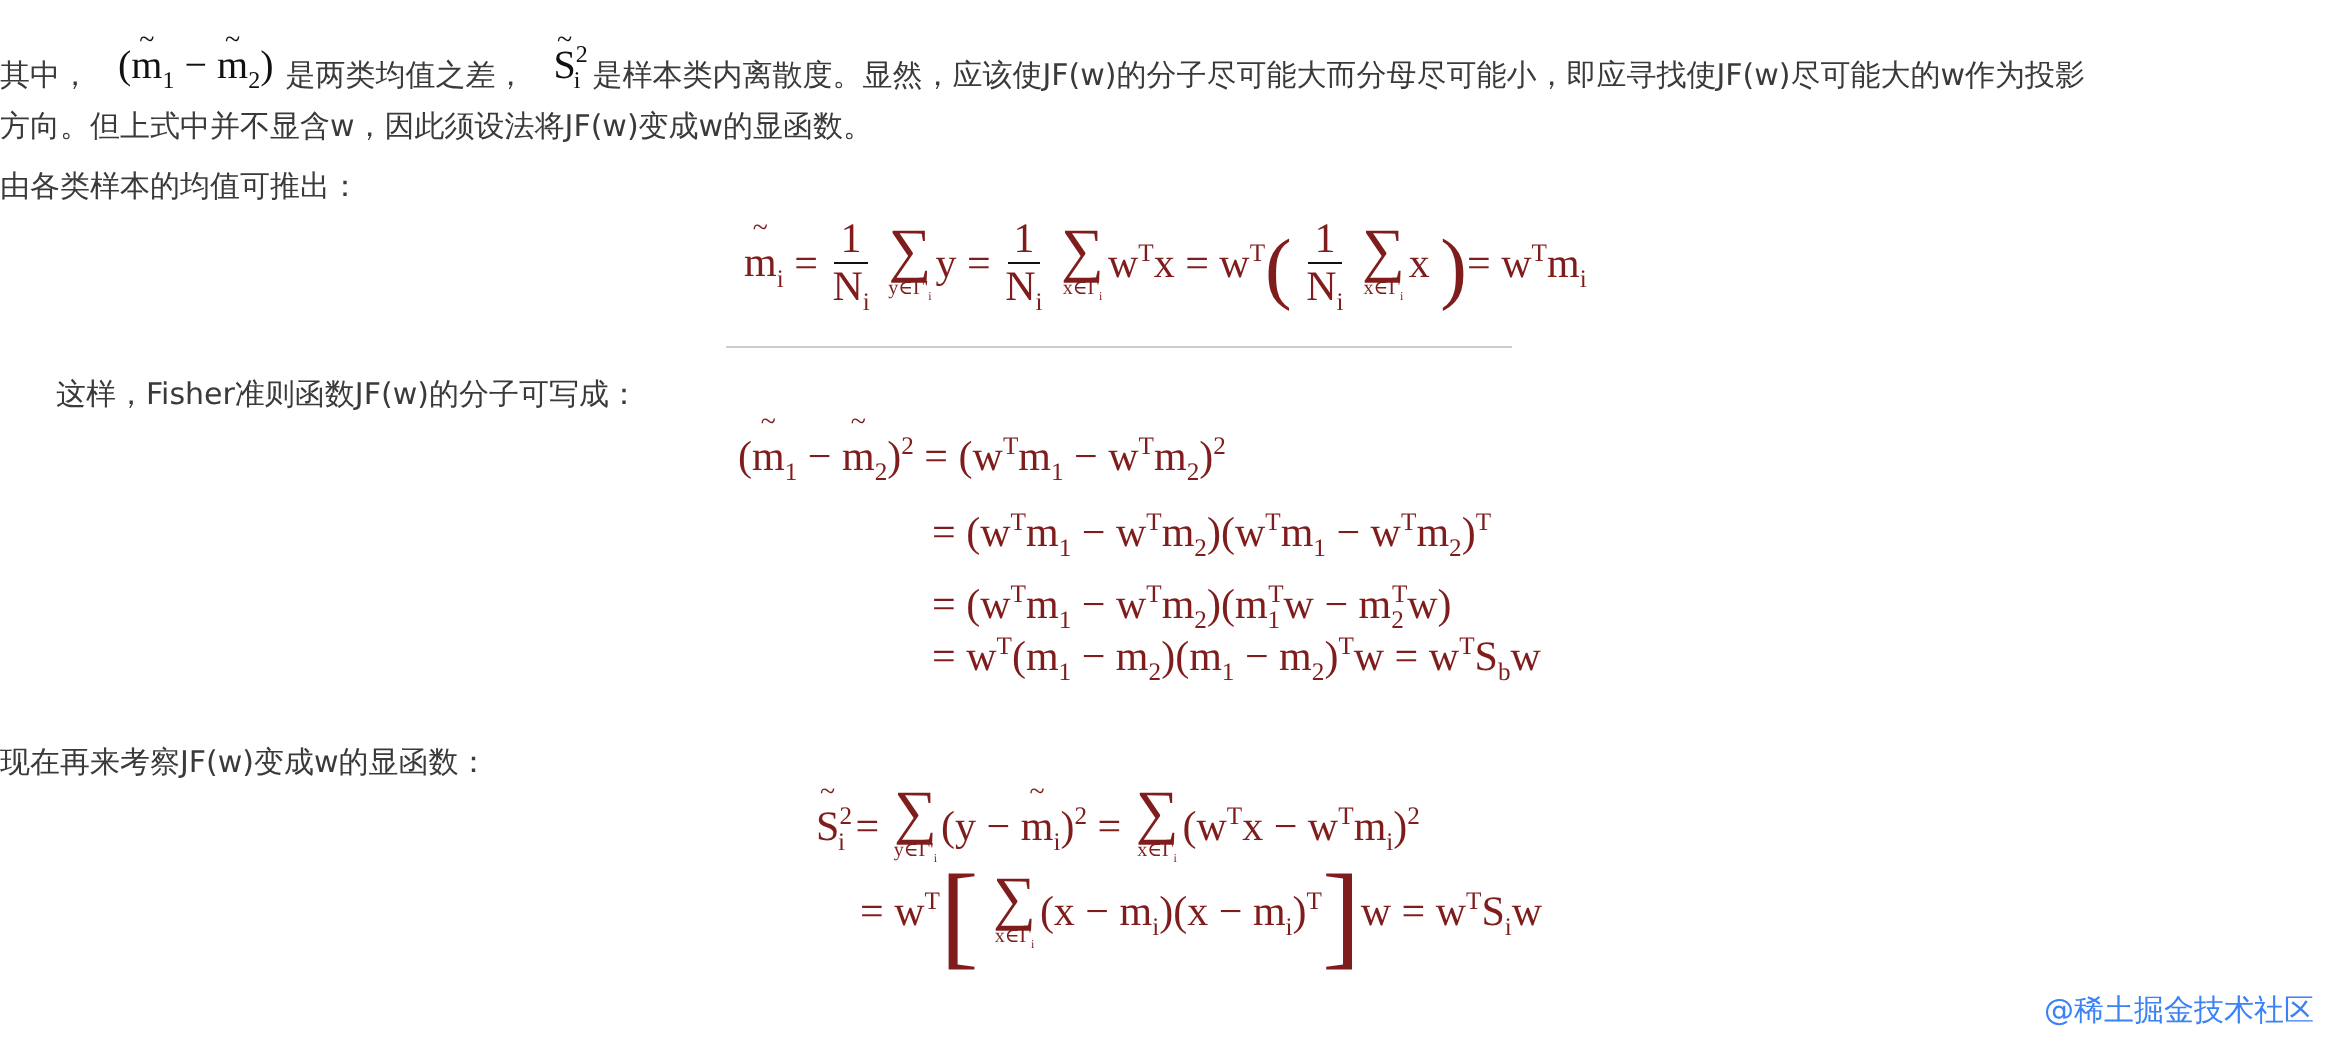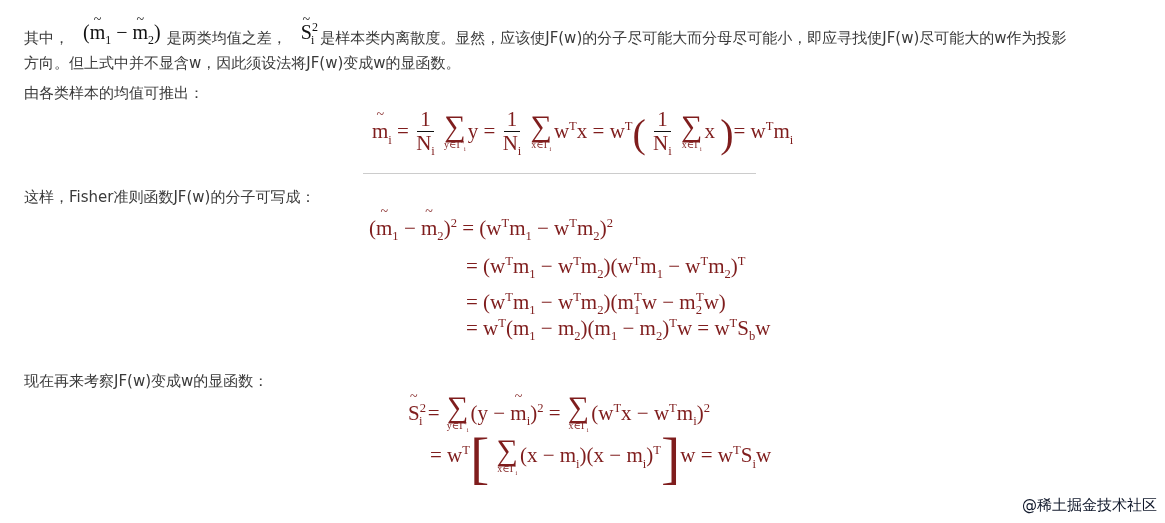--- a/index.html
+++ b/index.html
@@ -10,21 +10,21 @@
     body {
       width: 1165px;
       height: 523px;
       position: relative;
       overflow: hidden;
       font-family: "DejaVu Sans", sans-serif;
       color: #333333;
     }
     .para {
       position: absolute;
-      left: 24px;
+      left: 0;
       font-size: 15px;
       line-height: 22px;
       color: #3a3a3a;
       white-space: nowrap;
     }
     .inline-math {
       position: relative;
       display: inline-block;
       font-family: "Liberation Serif", "DejaVu Serif", serif;
       color: #111;
@@ -75,21 +75,21 @@
       font-family: "Liberation Serif", "DejaVu Serif", serif;
       font-size: 21px;
       color: #7f1d1d;
       white-space: nowrap;
     }
     .watermark {
       position: absolute;
       right: 8px;
       bottom: 8px;
       font-size: 15px;
-      color: #0f172a;
+      color: #3b82f6;
       white-space: nowrap;
     }
   </style>
 </head>
 <body>
 
 <div class="para" style="top:16px;">
   <span>其中，</span><span class="inline-math">(<span class="tilde">m</span><sub>1</sub> − <span class="tilde">m</span><sub>2</sub>)</span><span>是两类均值之差，</span><span class="inline-math"><span class="tilde">S</span><sup>2</sup><sub style="margin-left:-7px;">i</sub></span><span>是样本类内离散度。显然，应该使JF(w)的分子尽可能大而分母尽可能小，即应寻找使JF(w)尽可能大的w作为投影</span>
 </div>
 <div class="para" style="top:52px;">方向。但上式中并不显含w，因此须设法将JF(w)变成w的显函数。</div>
@@ -117,21 +117,21 @@
       <span class="num">1</span>
       <span class="den">N<sub>i</sub></span>
     </span>
   <span class="sum">
       <span class="sig">∑</span>
       <span class="lim">x∈Γ<sub>i</sub></span>
     </span>x <span class="bigparen">)</span>= w<sup>T</sup>m<sub>i</sub>
 </div>
 <div class="rule"></div>
 
-<div class="para" style="top:186px;">这样，Fisher准则函数JF(w)的分子可写成：</div>
+<div class="para" style="top:186px;margin-left:28px;">这样，Fisher准则函数JF(w)的分子可写成：</div>
 
 <div class="eqline" style="left:369px; top:216px;">
   (<span class="tilde">m</span><sub>1</sub> − <span class="tilde">m</span><sub>2</sub>)<sup>2</sup> = (w<sup>T</sup>m<sub>1</sub> − w<sup>T</sup>m<sub>2</sub>)<sup>2</sup>
 </div>
 <div class="eqline" style="left:466px; top:254px;">
   = (w<sup>T</sup>m<sub>1</sub> − w<sup>T</sup>m<sub>2</sub>)(w<sup>T</sup>m<sub>1</sub> − w<sup>T</sup>m<sub>2</sub>)<sup>T</sup>
 </div>
 <div class="eqline" style="left:466px; top:290px;">
   = (w<sup>T</sup>m<sub>1</sub> − w<sup>T</sup>m<sub>2</sub>)(m<sub>1</sub><sup style="margin-left:-6px;">T</sup>w − m<sub>2</sub><sup style="margin-left:-6px;">T</sup>w)
 </div>

